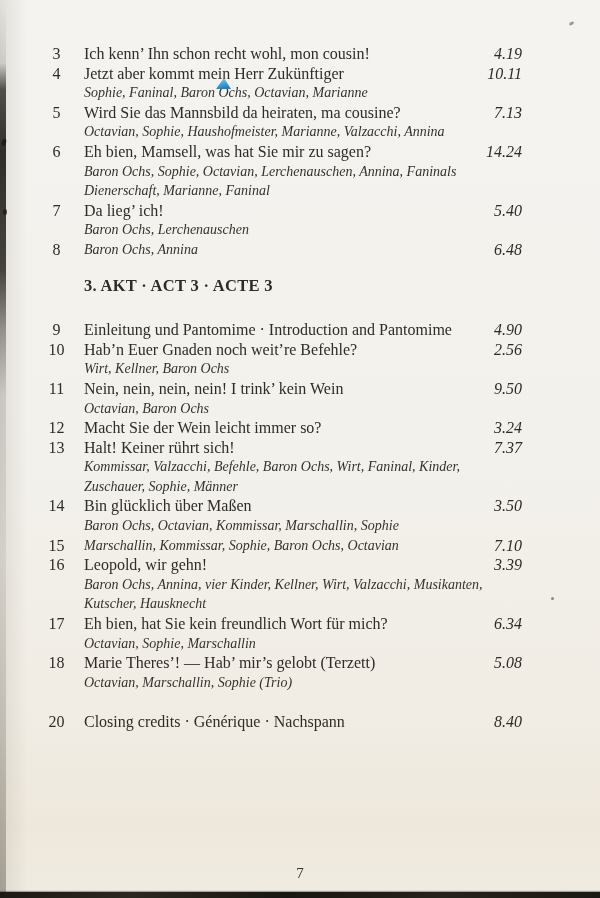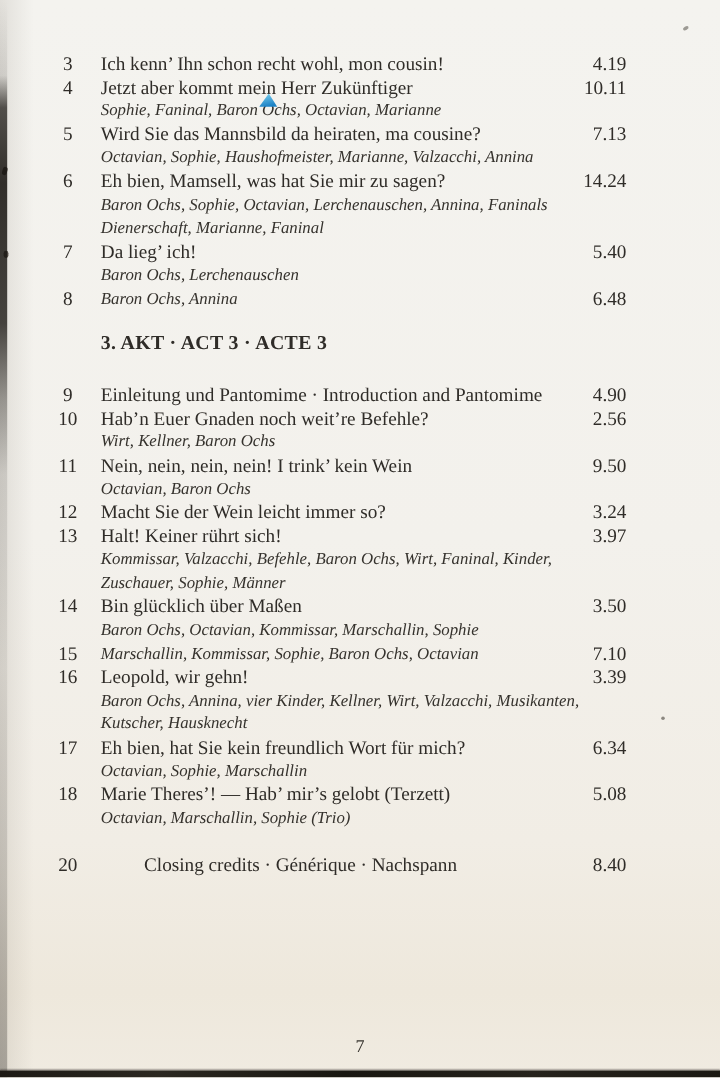--- a/index.html
+++ b/index.html
@@ -44,34 +44,34 @@
     padding: 44px 78px 0 46px;
     font-size: 16px;
     line-height: 19.6px;
   }
   .track { position: relative; display: flex; }
   .track .num {
     flex: none; width: 21px; margin-right: 17px;
     text-align: center;
   }
   .track .mid { flex: 1; min-width: 0; }
-  .track .dur { position: absolute; right: 0; top: 0; }
+  .track .dur { position: absolute; right: 0; top: 0; font-style: italic; }
   .performers {
     font-style: italic;
     font-size: 14px;
     line-height: 19.6px;
     color: #35322d;
   }
   .act-heading {
     font-weight: bold;
     font-size: 16.5px;
     letter-spacing: 0.3px;
     margin: 16px 0 25px 38px;
   }
-  .closing { margin-top: 20px; gap: 36px; }
+  .closing { margin-top: 20px; }
   .page-number {
     position: absolute; left: 0; right: 0; bottom: 16px;
     text-align: center;
     font-size: 15px;
     color: #35322d;
   }
   .cursor-mark {
     position: absolute; left: 216px; top: 78px;
     width: 16px; height: 12px;
   }
@@ -178,21 +178,21 @@
     </div>
     <div class="dur">3.24</div>
   </div>
 
   <div class="track">
     <div class="num">13</div>
     <div class="mid">
       <div class="title">Halt! Keiner rührt sich!</div>
       <div class="performers">Kommissar, Valzacchi, Befehle, Baron Ochs, Wirt, Faninal, Kinder, Zuschauer, Sophie, Männer</div>
     </div>
-    <div class="dur">3.97</div>
+    <div class="dur">7.37</div>
   </div>
 
   <div class="track">
     <div class="num">14</div>
     <div class="mid">
       <div class="title">Bin glücklich über Maßen</div>
       <div class="performers">Baron Ochs, Octavian, Kommissar, Marschallin, Sophie</div>
     </div>
     <div class="dur">3.50</div>
   </div>

